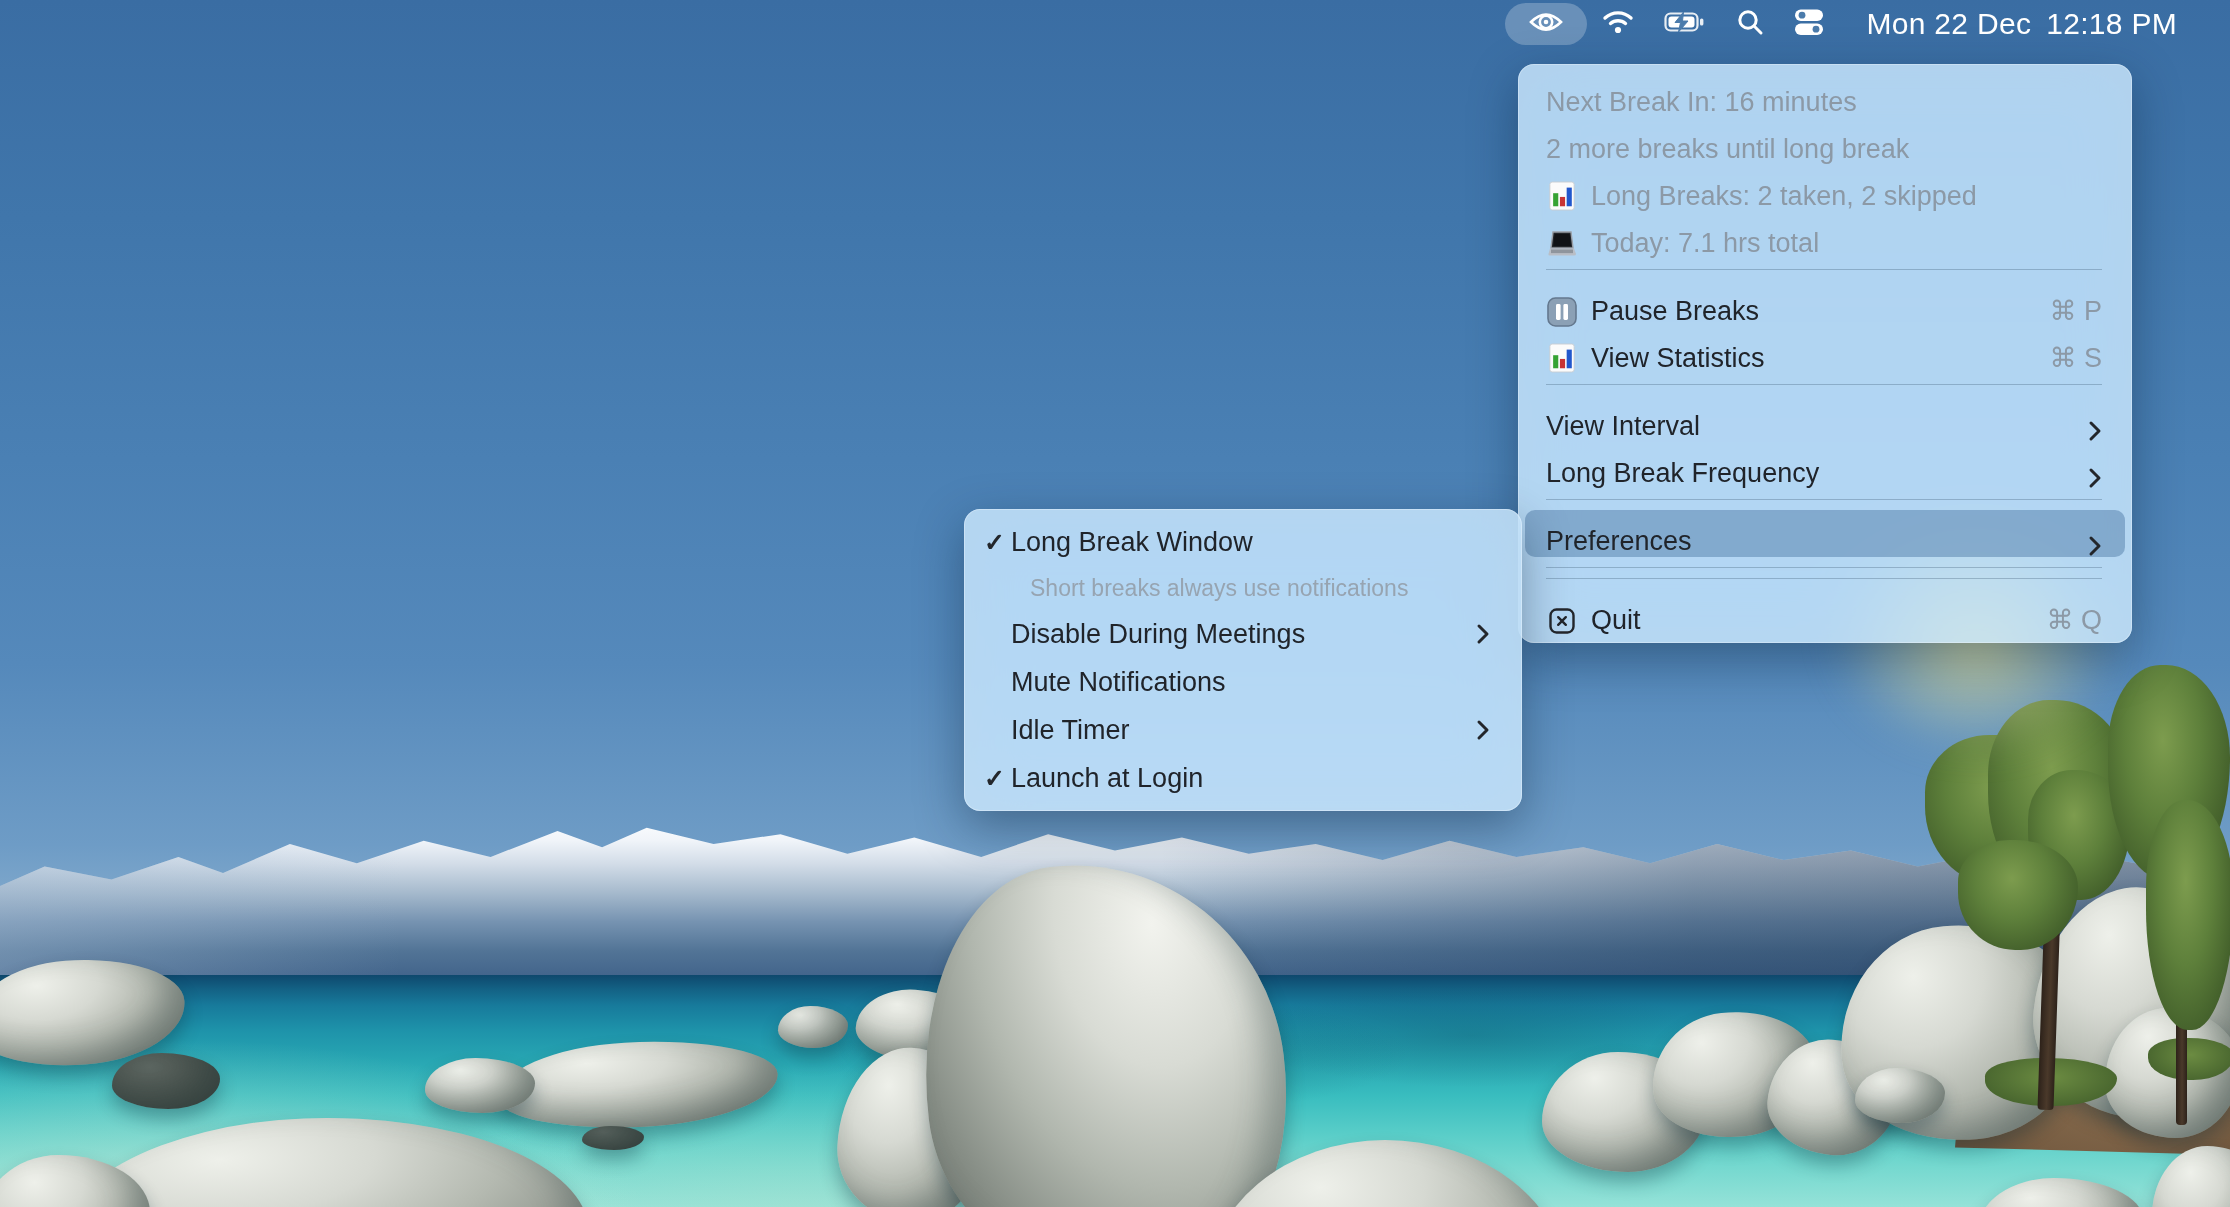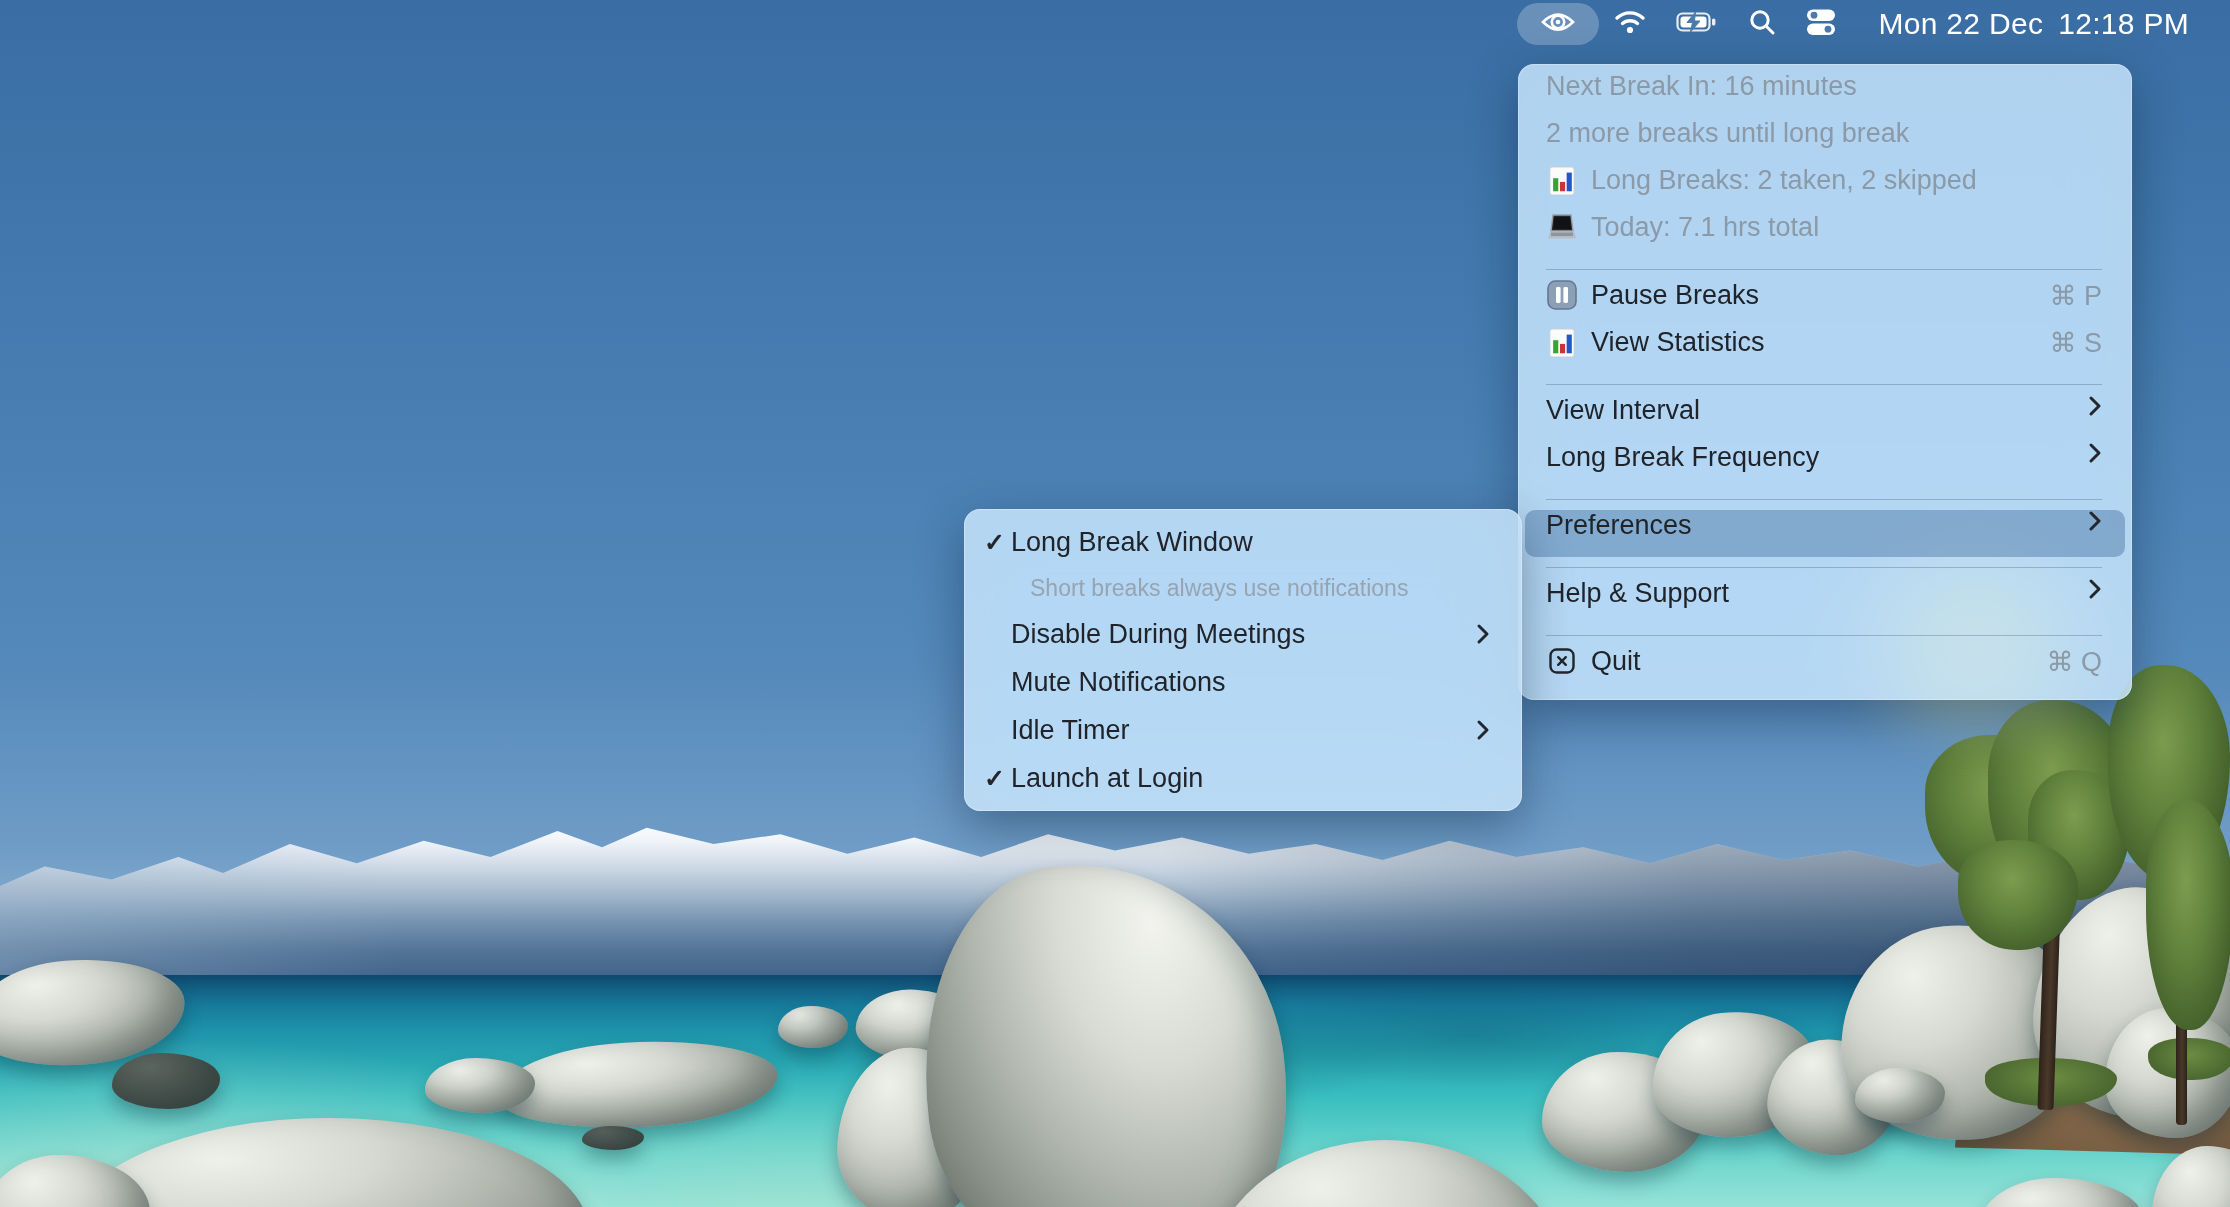--- a/index.html
+++ b/index.html
@@ -62,32 +62,32 @@
   .t1{left:2042px;top:850px;width:16px;height:260px;transform:rotate(2deg);}
   .p2a{left:2108px;top:665px;width:122px;height:215px;}
   .p2b{left:2146px;top:800px;width:88px;height:230px;}
   .t2{left:2176px;top:880px;width:11px;height:245px;}
   .bush1{left:1985px;top:1058px;width:132px;height:48px;background:radial-gradient(ellipse at 50% 40%,#6c8c42,#46632d 80%);}
   .bush2{left:2148px;top:1038px;width:86px;height:42px;background:radial-gradient(ellipse at 50% 40%,#6c8c42,#46632d 80%);}
   .glow{position:absolute;left:1828px;top:520px;width:295px;height:235px;filter:blur(18px);
     background:radial-gradient(closest-side,rgba(230,224,152,.85),rgba(212,216,162,.38) 60%,rgba(212,216,162,0) 100%);}
 
   
-  .menubar{position:absolute;top:0;right:0;height:48px;display:flex;align-items:center;padding-right:26px;color:#fff;}
+  .menubar{position:absolute;top:0;right:12px;height:48px;display:flex;align-items:center;padding-right:26px;color:#fff;}
   .mb{display:flex;align-items:center;justify-content:center;height:48px;padding:0 15px;cursor:default;}
   .mb.active{background:rgba(255,255,255,.24);border-radius:22px;height:42px;padding:0 24px;}
   .clock{display:flex;align-items:center;gap:15px;font-size:30px;font-weight:500;margin-left:12px;letter-spacing:.3px;}
 
   
   .menu{position:absolute;background:rgba(205,232,251,.82);
     -webkit-backdrop-filter:blur(30px) saturate(1.4);backdrop-filter:blur(30px) saturate(1.4);
     border-radius:16px;box-shadow:0 16px 48px rgba(8,32,58,.40),inset 0 0 0 1px rgba(255,255,255,.30);}
   .main-menu{left:1518px;top:64px;width:614px;padding:7px 0;}
   .submenu{left:964px;top:509px;width:558px;padding:9px 0;}
-  .mrow{display:flex;align-items:flex-start;height:47px;padding:0 30px 0 28px;font-size:27px;color:#20242a;white-space:nowrap;}
+  .mrow{display:flex;align-items:flex-end;height:47px;padding:0 30px 0 28px;font-size:27px;color:#20242a;white-space:nowrap;}
   .mrow .ic{width:32px;display:flex;justify-content:center;align-items:center;margin-right:13px;flex:none;}
   .mrow .sc{margin-left:auto;color:#8c99a6;display:flex;gap:9px;}
   .mrow .chev{margin-left:auto;display:flex;align-items:center;}
   .mrow.disabled{color:#8c99a6;}
   .mrow.hl{background:rgba(86,128,172,.52);border-radius:10px;margin:4px 7px;padding:0 23px 0 21px;}
   .sep{height:1px;background:rgba(58,88,112,.32);margin:10px 30px 10px 28px;}
   .srow{display:flex;align-items:center;height:48px;padding:0 32px 0 20px;font-size:27px;color:#20242a;white-space:nowrap;}
   .srow .gut{width:27px;flex:none;font-size:25px;font-weight:600;color:#23272c;}
   .srow .chev{margin-left:auto;display:flex;align-items:center;}
   .srow.sub{height:44px;padding-left:66px;font-size:23px;color:#97a4b1;}
@@ -270,28 +270,20 @@
       <span>Preferences</span>
       <span class="chev">
         <svg width="14" height="22" viewBox="0 0 14 22">
             <path d="M3 3 L11 11 L3 19" fill="none" stroke="#23262b" stroke-width="3" stroke-linecap="round" stroke-linejoin="round"></path>
           </svg>
       </span>
     </div>
 
     <div class="sep"></div>
 
-    <div class="mrow">
-      <span>Help &amp; Support</span>
-      <span class="chev">
-        <svg width="14" height="22" viewBox="0 0 14 22">
-            <path d="M3 3 L11 11 L3 19" fill="none" stroke="#23262b" stroke-width="3" stroke-linecap="round" stroke-linejoin="round"></path>
-          </svg>
-      </span>
-    </div>
 
     <div class="sep"></div>
 
     <div class="mrow">
       <span class="ic">
         <svg width="30" height="30" viewBox="0 0 30 30">
             <rect x="3.5" y="3.5" width="23" height="23" rx="6" fill="none" stroke="#23262b" stroke-width="2.4"></rect>
             <path d="M11.2 11.2 L18.8 18.8 M18.8 11.2 L11.2 18.8" stroke="#23262b" stroke-width="2.4" stroke-linecap="round"></path>
           </svg>
       </span>

